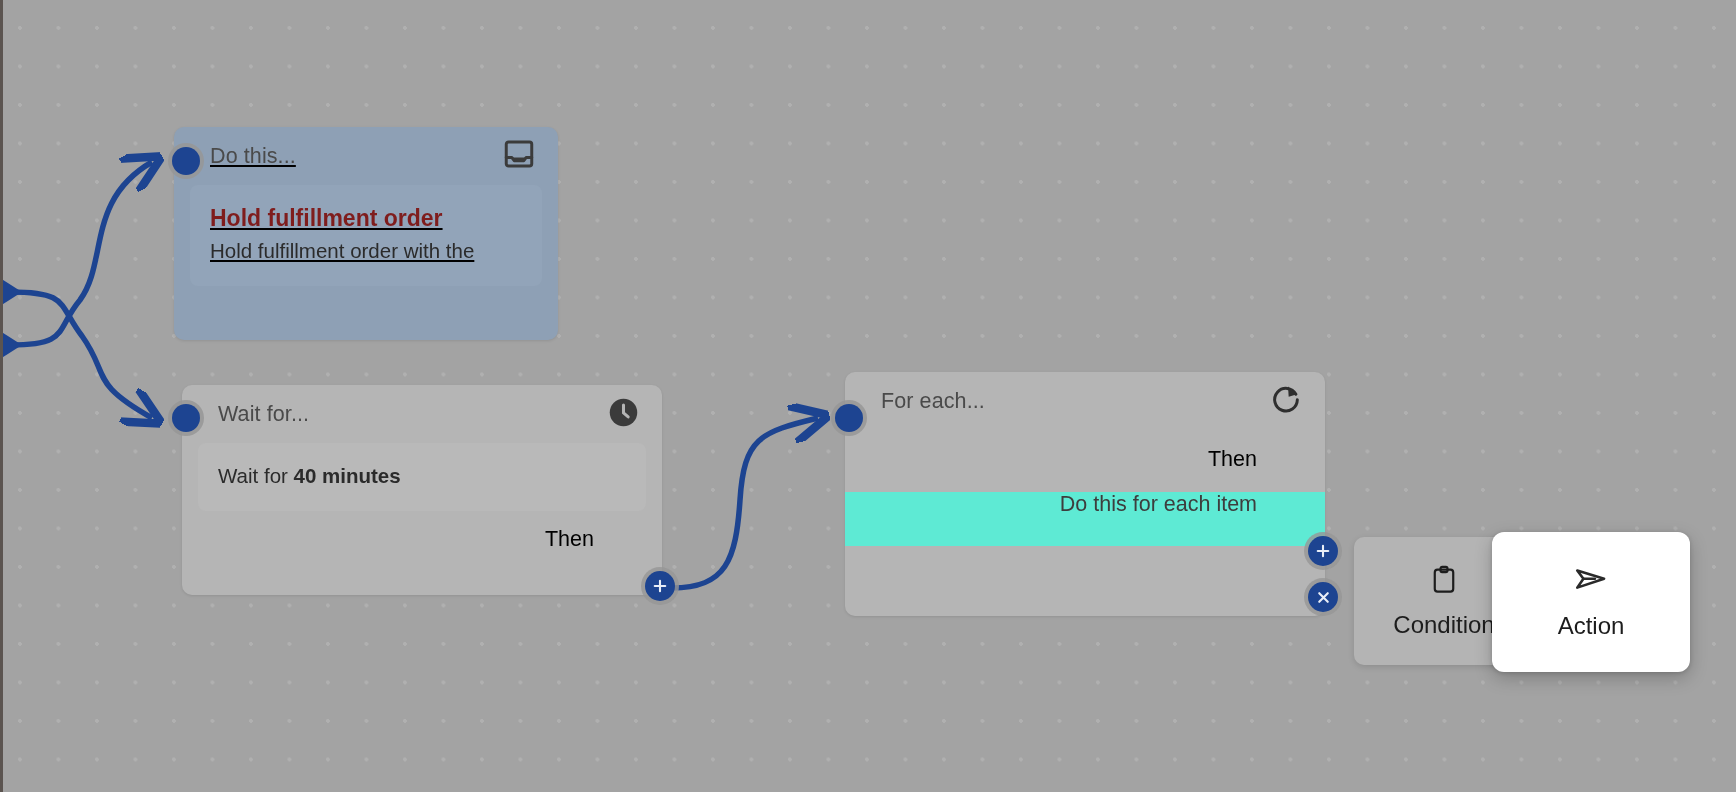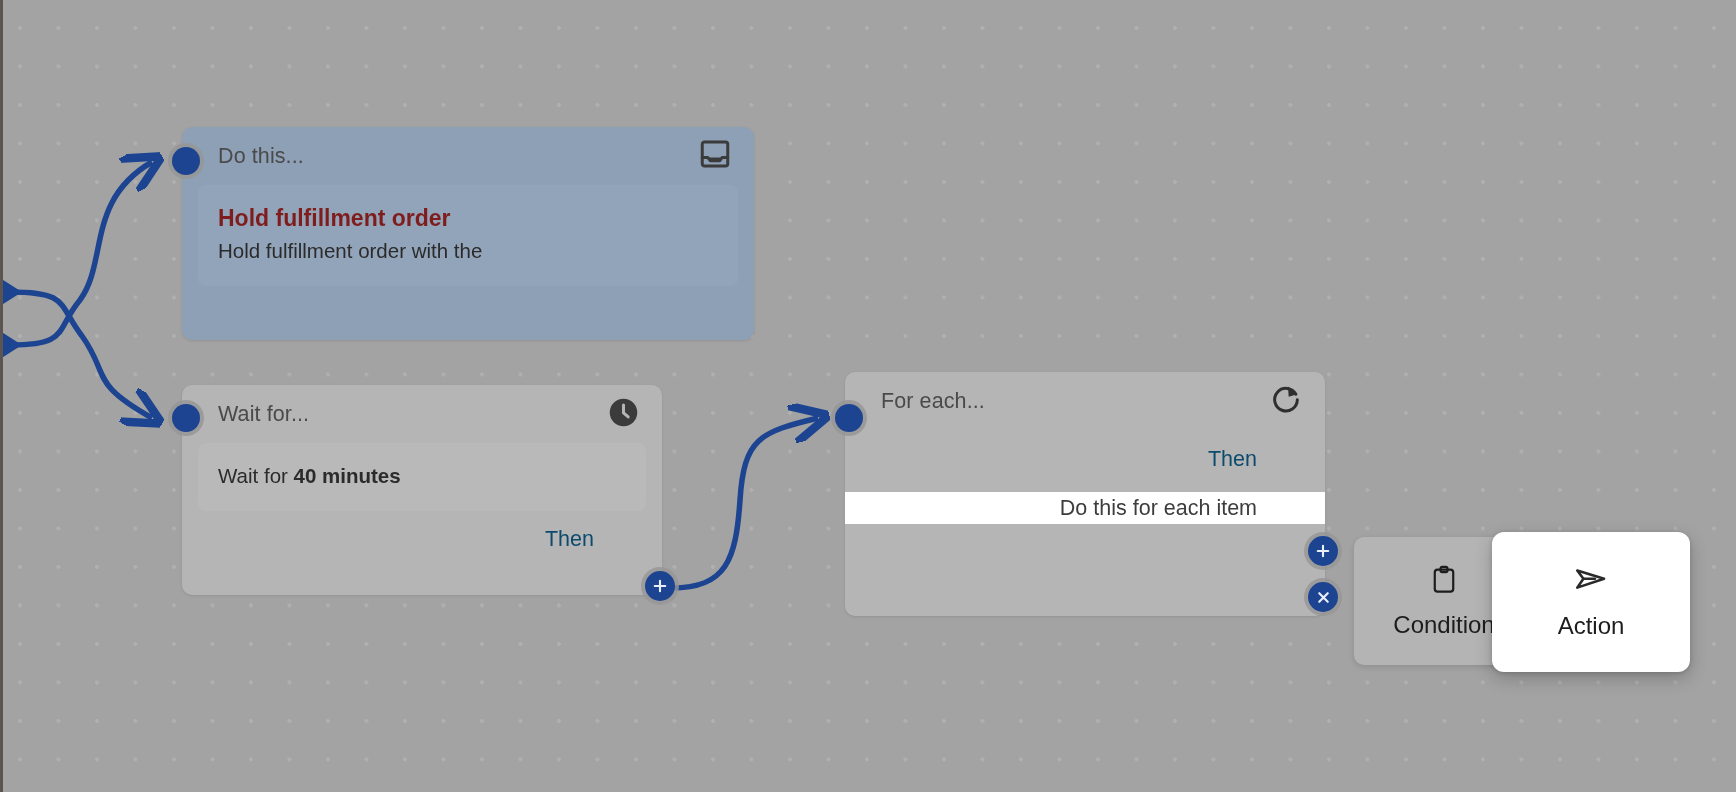--- a/index.html
+++ b/index.html
@@ -53,48 +53,49 @@
   .body-sub b { font-weight: bold; }
   .body-line { font-size: 20.5px; color: #2b2b2b; line-height: 1.3; }
   .body-line b { font-weight: bold; color:#1f1f1f; }
 
   .then-row {
     display: flex; align-items: center; justify-content: flex-end;
     gap: 0px;
     padding: 10px 16px 12px 0;
     position: relative;
   }
-  .then-label { font-size: 21.5px; color: #0c4a6e; margin-right: 14px; }
+  .then-label { font-size: 21.5px; color: #000000; margin-right: 14px; }
 
   
   #node-do-this {
-    left: 182px; top: 127px; width: 572px; height: 213px;
+    left: 174px; top: 127px; width: 384px; height: 213px;
     background: #8ea0b5;
+    text-decoration: underline;
   }
   #node-do-this .node-body { background: #92a4b9; padding: 18px 20px 20px 20px; }
 
   
   #node-wait {
     left: 182px; top: 385px; width: 480px; height: 210px;
     background: #b5b5b5;
   }
   #node-wait .node-body { background: #b9b9b9; padding: 16px 20px 20px 20px; }
 
   
   #node-foreach {
     left: 845px; top: 372px; width: 480px; height: 244px;
     background: #b5b5b5;
     overflow: hidden;
   }
   #node-foreach .node-body { background: #b9b9b9; padding: 18px 20px 20px 20px; }
 
   .do-each-bar {
-    background: #ffffff;
-    display: flex; align-items: center; justify-content: flex-end;
-    height: 32px;
+    background: #5eead4;
+    display: flex; justify-content: flex-end;
+    height: 54px;
     padding-right: 16px;
     margin-top: 2px;
   }
   .do-each-label { font-size: 21.5px; color: #3d3d3d; margin-right: 14px; }
 
   
   .port {
     position: absolute;
     width: 36px; height: 36px; border-radius: 50%;
     background: rgba(150,150,150,0.85);

